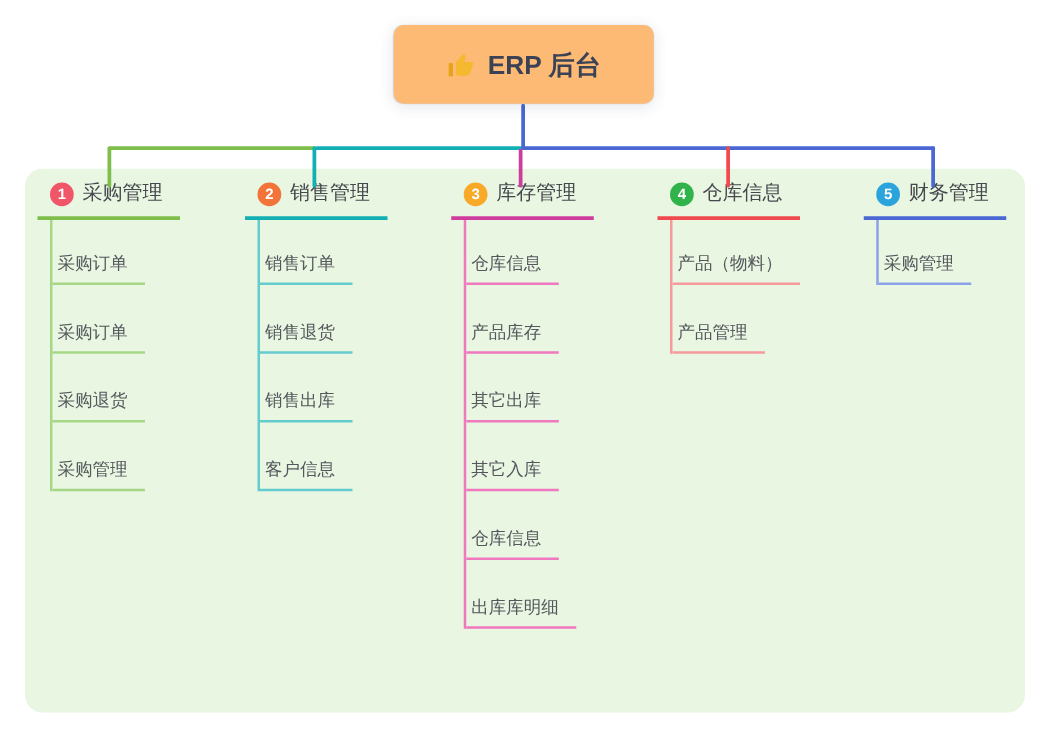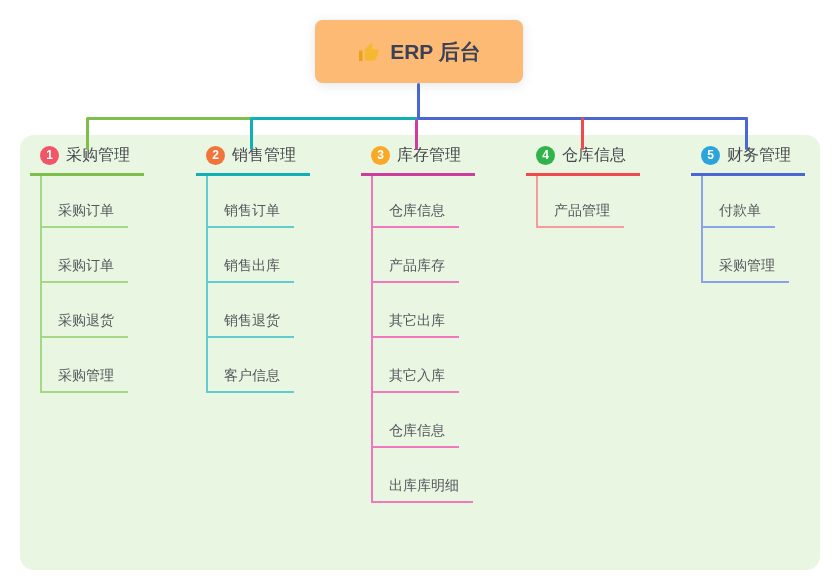--- a/index.html
+++ b/index.html
@@ -36,21 +36,21 @@
     display:inline-flex;align-items:center;justify-content:center;line-height:1;
   }
   .children{
     margin-left:10px;width:max-content;
     border-left:2px solid var(--light);
   }
   .child{height:55px;display:flex;align-items:flex-end;}
   .child:first-child{height:52px;}
   .child .ctext{
     display:inline-block;white-space:nowrap;
-    padding:0 14px 6px 16px;
+    padding:0 14px 6px 4px;
     border-bottom:2px solid var(--light);
     font-size:14px;color:#55575c;cursor:default;
   }
 </style>
 </head>
 <body>
 
 <div class="stage">
 
   <div class="panel" id="panel">
@@ -77,24 +77,24 @@
       <div class="branch" style="left: 176px; --main: #12afb5; --light: #64cbce; --badge: #f3743b;">
     <div class="branch-title">
       <span class="badge">2</span>
       <span class="btext">销售管理</span>
     </div>
     <div class="children">
           <div class="child">
     <span class="ctext">销售订单</span>
   </div>
           <div class="child">
-    <span class="ctext">销售出库</span>
+    <span class="ctext">销售退货</span>
   </div>
           <div class="child">
-    <span class="ctext">销售退货</span>
+    <span class="ctext">销售出库</span>
   </div>
           <div class="child">
     <span class="ctext">客户信息</span>
   </div>
         </div>
   </div>
       <div class="branch" style="left: 341px; --main: #ce3c9e; --light: #f078be; --badge: #f8a928;">
     <div class="branch-title">
       <span class="badge">3</span>
       <span class="btext">库存管理</span>
@@ -120,33 +120,33 @@
   </div>
         </div>
   </div>
       <div class="branch" style="left: 506px; --main: #f0494e; --light: #f59a9d; --badge: #2fb34a;">
     <div class="branch-title">
       <span class="badge">4</span>
       <span class="btext">仓库信息</span>
     </div>
     <div class="children">
           <div class="child">
+    <span class="ctext">产品（物料）</span>
+  </div>
+          <div class="child">
     <span class="ctext">产品管理</span>
   </div>
         </div>
   </div>
       <div class="branch" style="left: 671px; --main: #4a67d3; --light: #8aa3e8; --badge: #2ba4dc;">
     <div class="branch-title">
       <span class="badge">5</span>
       <span class="btext">财务管理</span>
     </div>
     <div class="children">
-          <div class="child">
-    <span class="ctext">付款单</span>
-  </div>
           <div class="child">
     <span class="ctext">采购管理</span>
   </div>
         </div>
   </div>
     </div>
 
   <div id="connectors">
       <div class="line" style="left: 417px; top: 83px; width: 3px; height: 36px; background: rgb(74, 103, 211);"></div>
       <div class="line" style="left: 87px; top: 117px; width: 166px; height: 3px; background: rgb(126, 190, 74);"></div>

